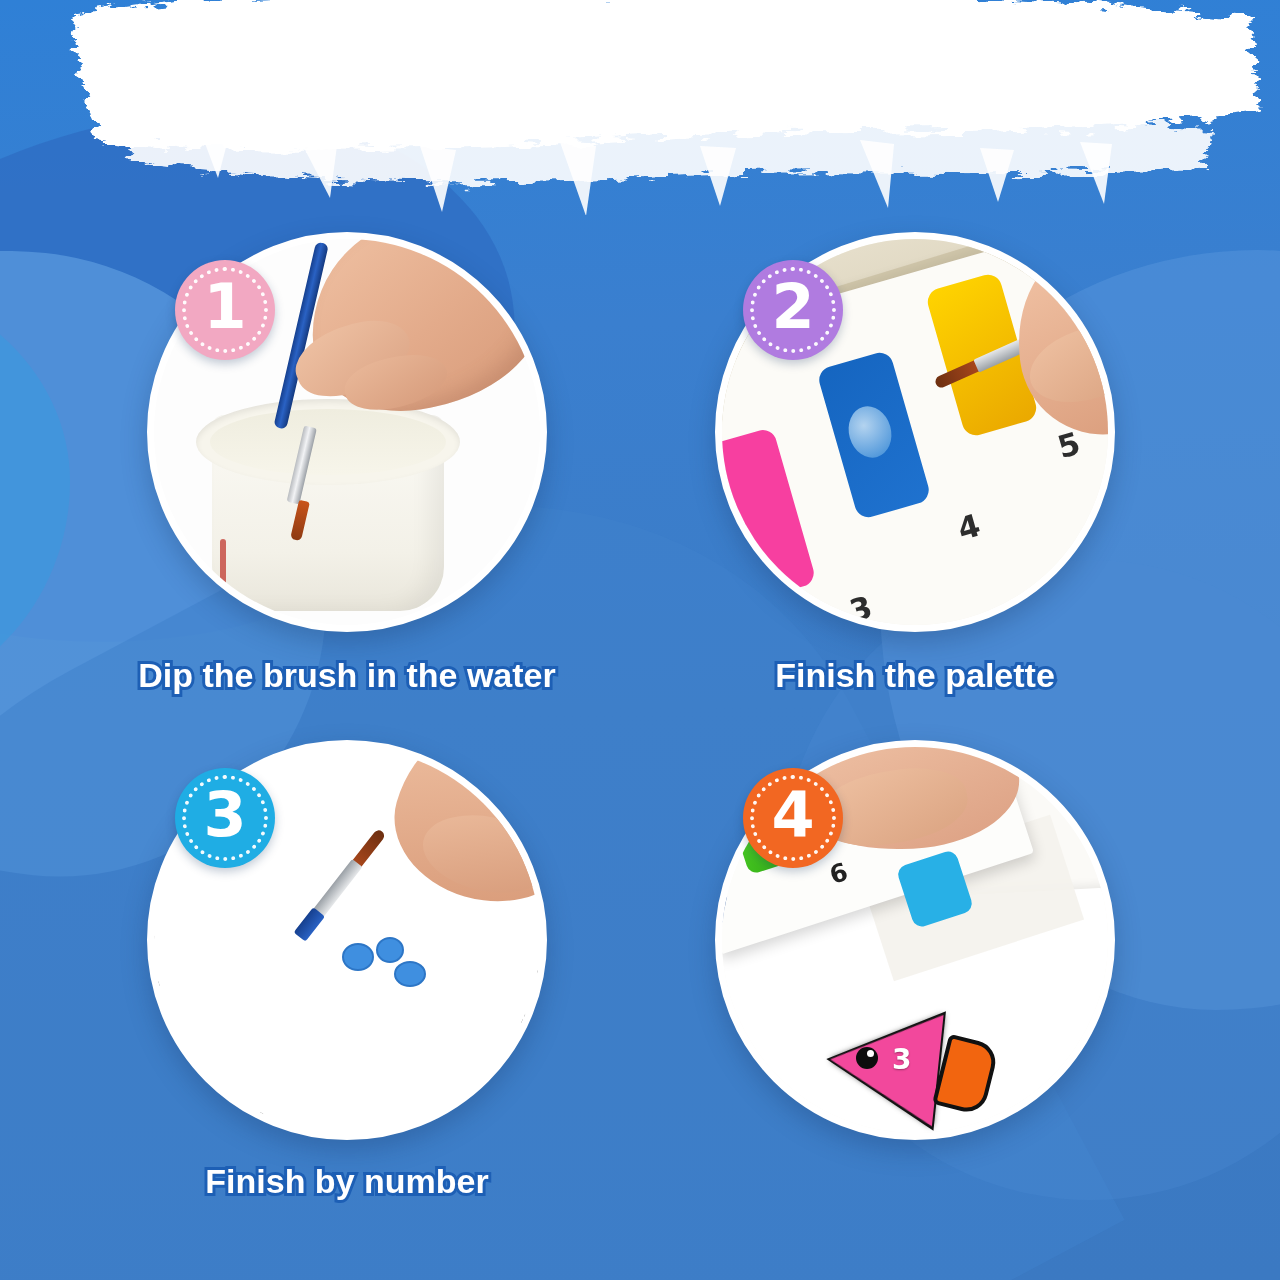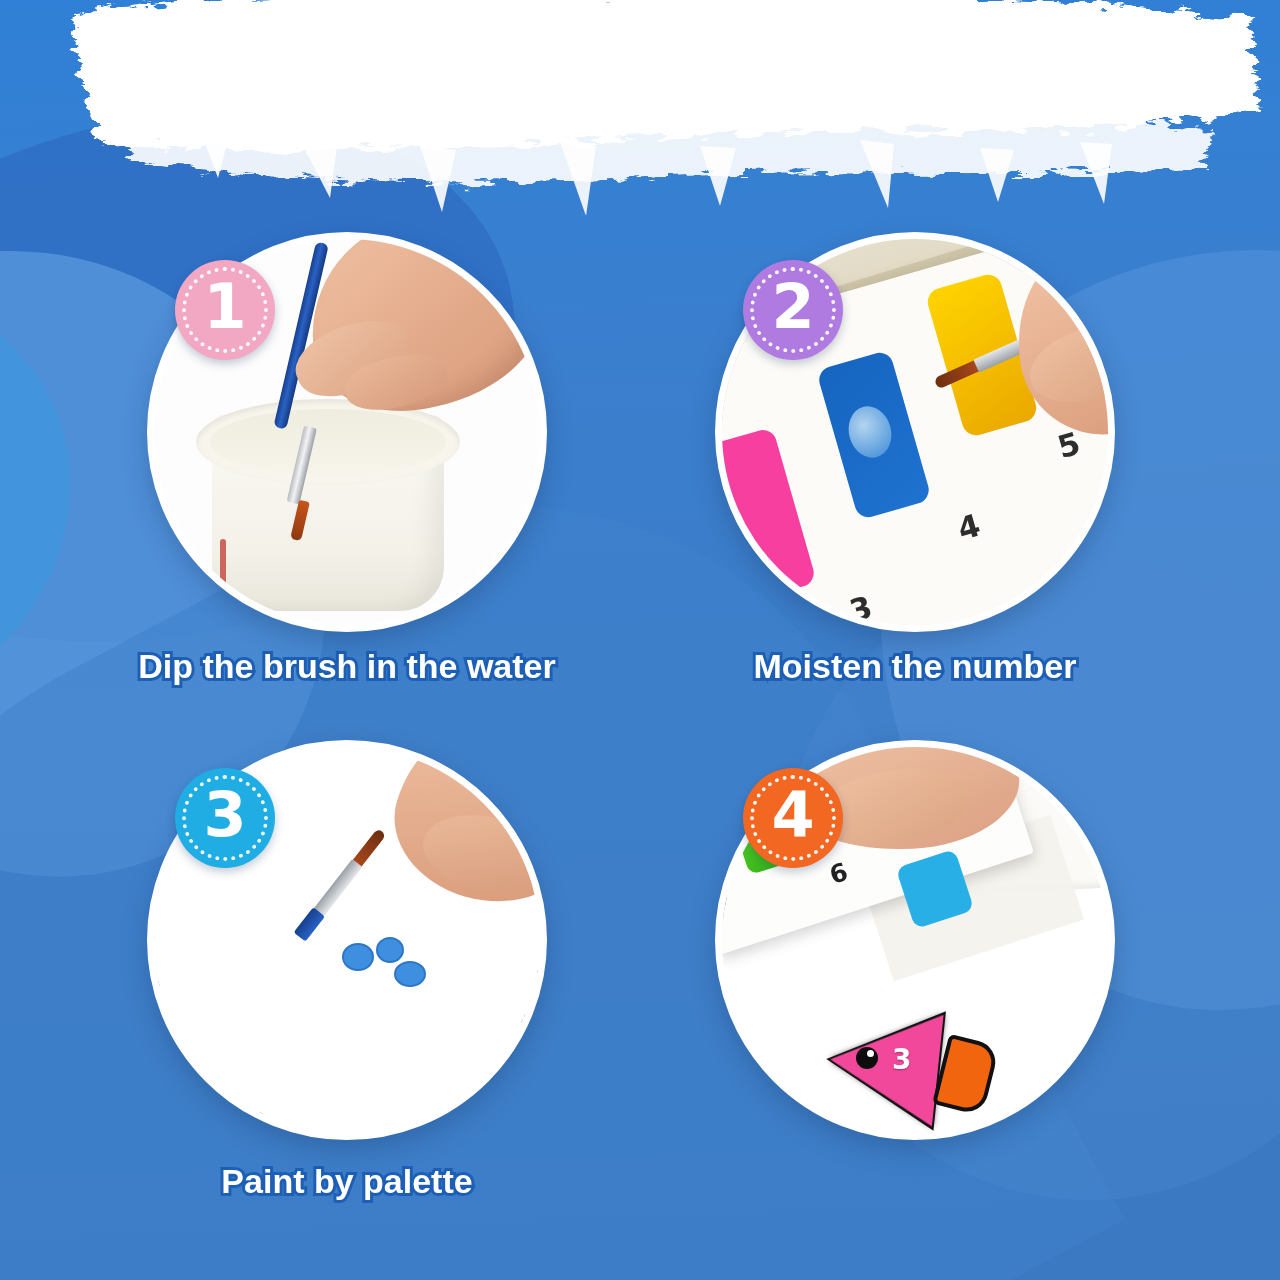--- a/index.html
+++ b/index.html
@@ -74,21 +74,21 @@
   }
   .badge span{position:relative;z-index:2;transform:translateY(-3px);}
 
   .caption{
     margin-top:22px;text-align:center;
     font-size:34px;font-weight:bold;color:#ffffff;
     -webkit-text-stroke:6px #1d5fb5;paint-order:stroke fill;
     font-family:"Liberation Sans","DejaVu Sans",sans-serif;
     white-space:nowrap;
   }
-  .step-1 .caption,.step-2 .caption{margin-top:15px;}
+  .step-1 .caption,.step-2 .caption{margin-top:24px;}
 
   
   .s1-bg{position:absolute;inset:0;background:#fdfdfd;}
   .cup{position:absolute;left:58px;top:176px;width:232px;height:196px;
     background:linear-gradient(180deg,#fbfaf5 0%,#f3f1e8 70%,#e9e6db 100%);
     border-radius:12px 12px 44px 44px;box-shadow:inset -14px 0 22px rgba(0,0,0,.06);}
   .cup-rim{position:absolute;left:42px;top:160px;width:264px;height:86px;border-radius:50%;
     background:#f7f5ec;box-shadow:inset 0 3px 6px rgba(0,0,0,.08);}
   .cup-inner{position:absolute;left:56px;top:170px;width:236px;height:66px;border-radius:50%;
     background:linear-gradient(180deg,#efeddf 0%,#f7f5ea 100%);}
@@ -288,21 +288,21 @@
               <div class="b-han"></div>
             </div>
             <div class="hand2"></div>
             <div class="hand2b"></div>
           </div>
         </div>
         <div class="badge" style="background:#b07be0">
           <span>2</span>
         </div>
       </div>
-      <div class="caption">Moisten the number</div>
+      <div class="caption">Finish the palette</div>
     </div>
 
     <div class="step step-3">
       <div class="circle-wrap">
         <div class="circle">
           <div class="scene">
             <div class="s3-bg"></div>
             <svg width="400" height="400" viewBox="0 0 400 400">
               <g fill="none" stroke="#5b5b5b" stroke-width="3">
                 <circle cx="148" cy="56" r="28"></circle>
@@ -347,21 +347,21 @@
               <div class="b-han"></div>
             </div>
             <div class="hand3"></div>
             <div class="hand3b"></div>
           </div>
         </div>
         <div class="badge" style="background:#1fade4">
           <span>3</span>
         </div>
       </div>
-      <div class="caption">Paint by palette</div>
+      <div class="caption">Finish by number</div>
     </div>
 
     <div class="step step-4">
       <div class="circle-wrap">
         <div class="circle">
           <div class="scene">
             <div class="s4-bg"></div>
             <div class="corner-tri"></div>
             <div class="s4-under"></div>
             <div class="s4-strip2"></div>

